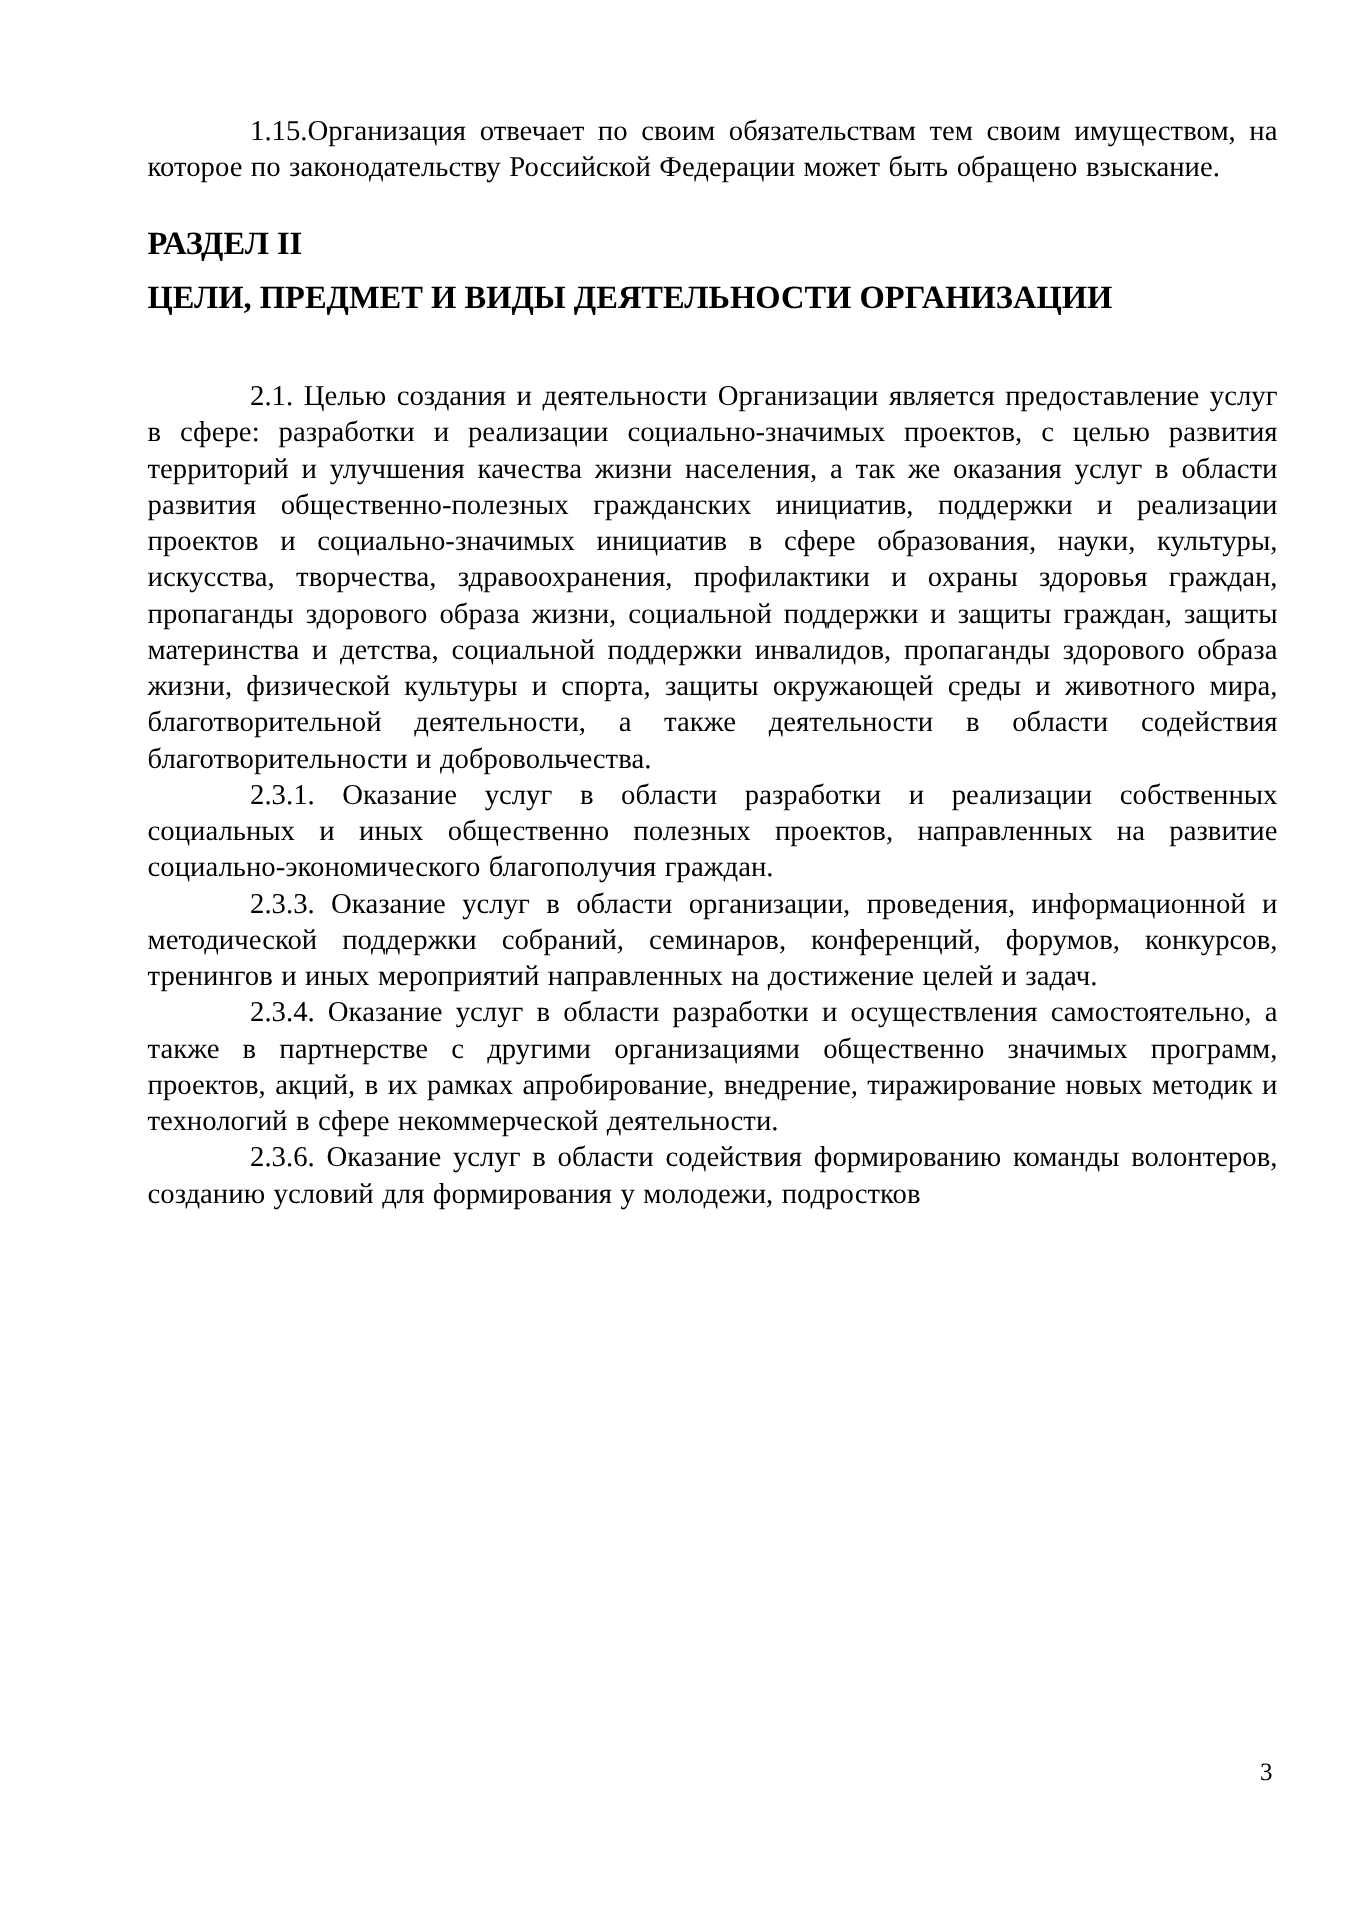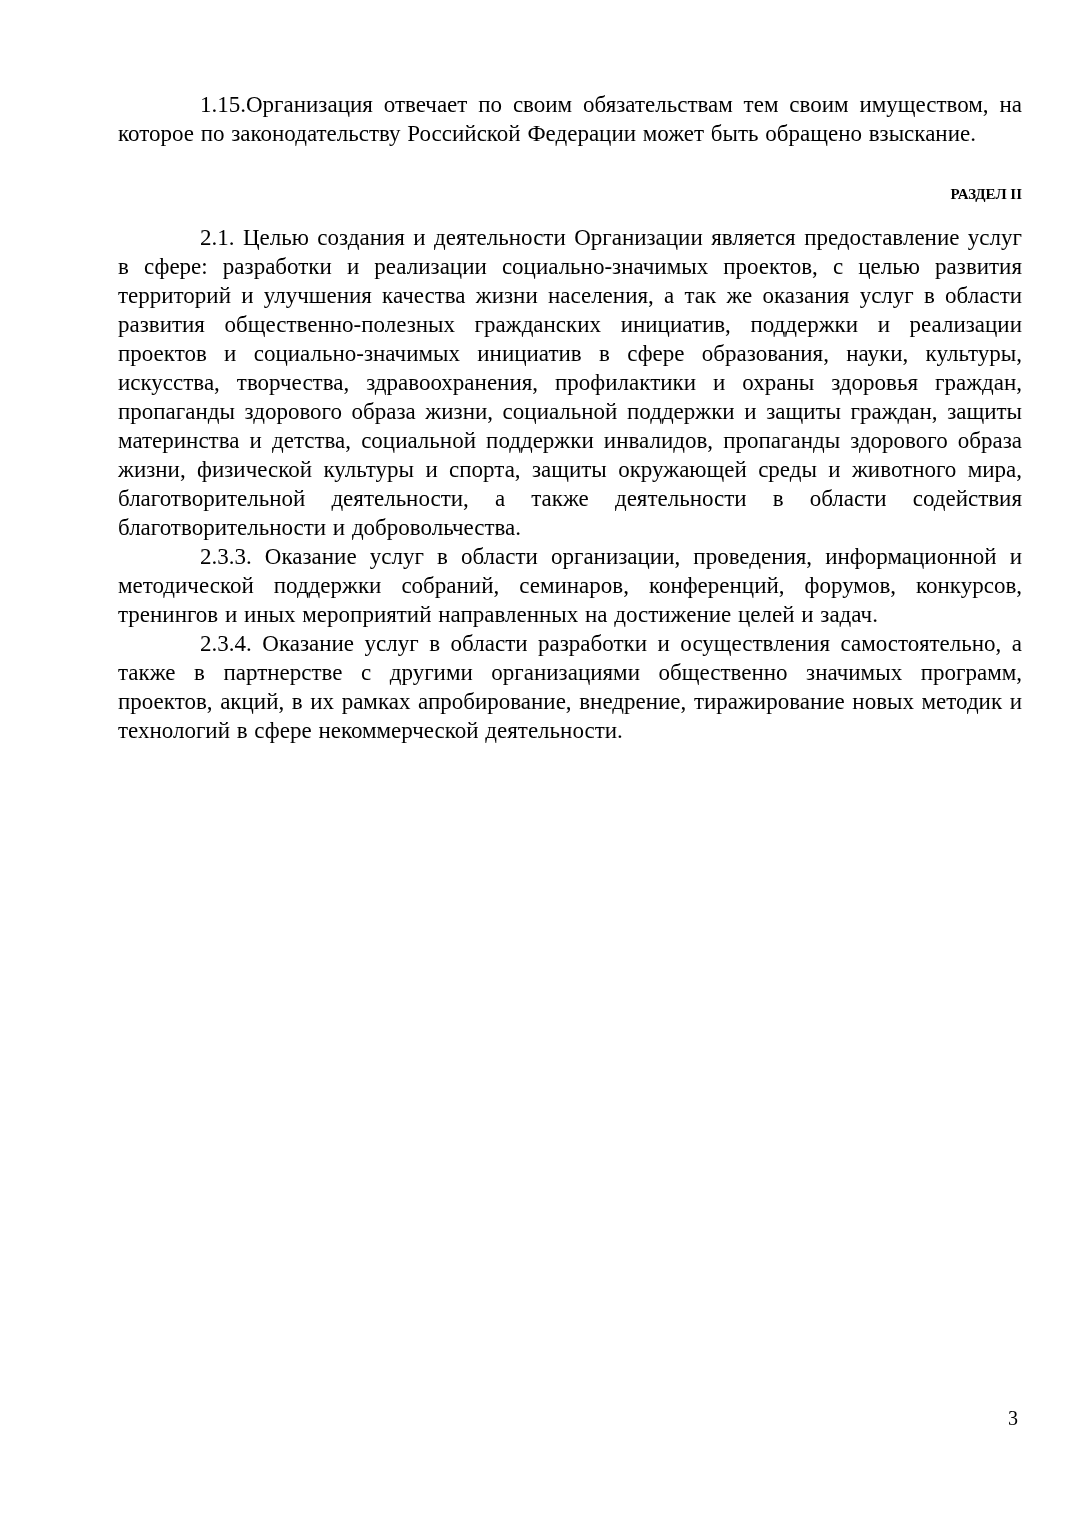--- a/index.html
+++ b/index.html
@@ -27,24 +27,24 @@
     font-size: 23px;
     line-height: 29px;
     text-align: justify;
     text-indent: 82px;
     word-spacing: 1px;
   }
   .para-gap-after {
     margin-bottom: 29px;
   }
   .heading {
-    font-size: 15px;
+    font-size: 26px;
     line-height: 29px;
     font-weight: bold;
-    text-align: right;
+    text-align: left;
     text-indent: 0;
     margin: 0;
   }
   .section-label {
     margin: 32px 0 14px 0;
   }
   .section-title {
     margin: 0 0 50px 0;
   }
   .page-number {
@@ -58,28 +58,31 @@
 </style>
 </head>
 <body>
 
 <div class="page">
 
   <p class="para para-gap-after">1.15.Организация отвечает по своим обязательствам тем своим имуществом, на которое по законодательству Российской Федерации может быть обращено взыскание.</p>
 
   <h1 class="heading section-label">РАЗДЕЛ II</h1>
 
+  <h2 class="heading section-title">ЦЕЛИ, ПРЕДМЕТ И ВИДЫ ДЕЯТЕЛЬНОСТИ ОРГАНИЗАЦИИ</h2>
 
   <p class="para">2.1. Целью создания и деятельности Организации является предоставление услуг в сфере: разработки и реализации социально-значимых проектов, с целью развития территорий и улучшения качества жизни населения, а так же оказания услуг в области развития общественно-полезных гражданских инициатив, поддержки и реализации проектов и социально-значимых инициатив в сфере образования, науки, культуры, искусства, творчества, здравоохранения, профилактики и охраны здоровья граждан, пропаганды здорового образа жизни, социальной поддержки и защиты граждан, защиты материнства и детства, социальной поддержки инвалидов, пропаганды здорового образа жизни, физической культуры и спорта, защиты окружающей среды и животного мира, благотворительной деятельности, а также деятельности в области содействия благотворительности и добровольчества.</p>
 
 
 
+  <p class="para">2.3.1. Оказание услуг в области разработки и реализации собственных социальных и иных общественно полезных проектов, направленных на развитие социально-экономического благополучия граждан.</p>
 
 
   <p class="para">2.3.3. Оказание услуг в области организации, проведения, информационной и методической поддержки собраний, семинаров, конференций, форумов, конкурсов, тренингов и иных мероприятий направленных на достижение целей и задач.</p>
 
   <p class="para">2.3.4. Оказание услуг в области разработки и осуществления самостоятельно, а также в партнерстве с другими организациями общественно значимых программ, проектов, акций, в их рамках апробирование, внедрение, тиражирование новых методик и технологий в сфере некоммерческой деятельности.</p>
 
 
+  <p class="para">2.3.6. Оказание услуг в области содействия формированию команды волонтеров, созданию условий для формирования у молодежи, подростков</p>
 
   <div class="page-number">3</div>
 
 </div>
 
 </body></html>

